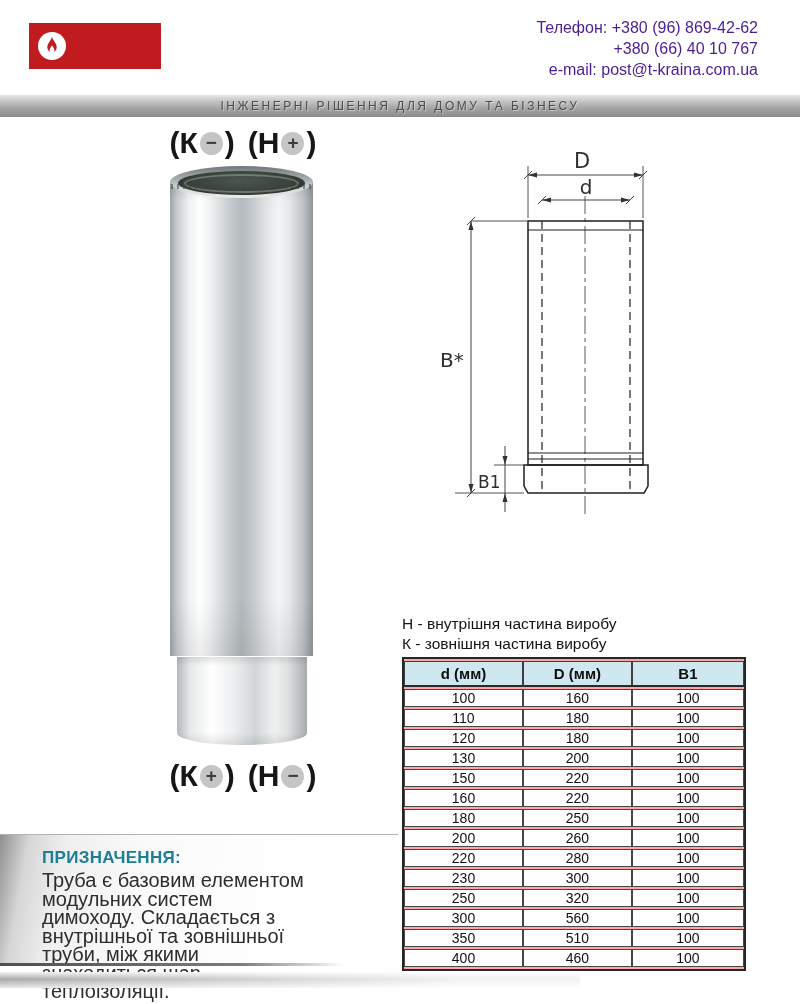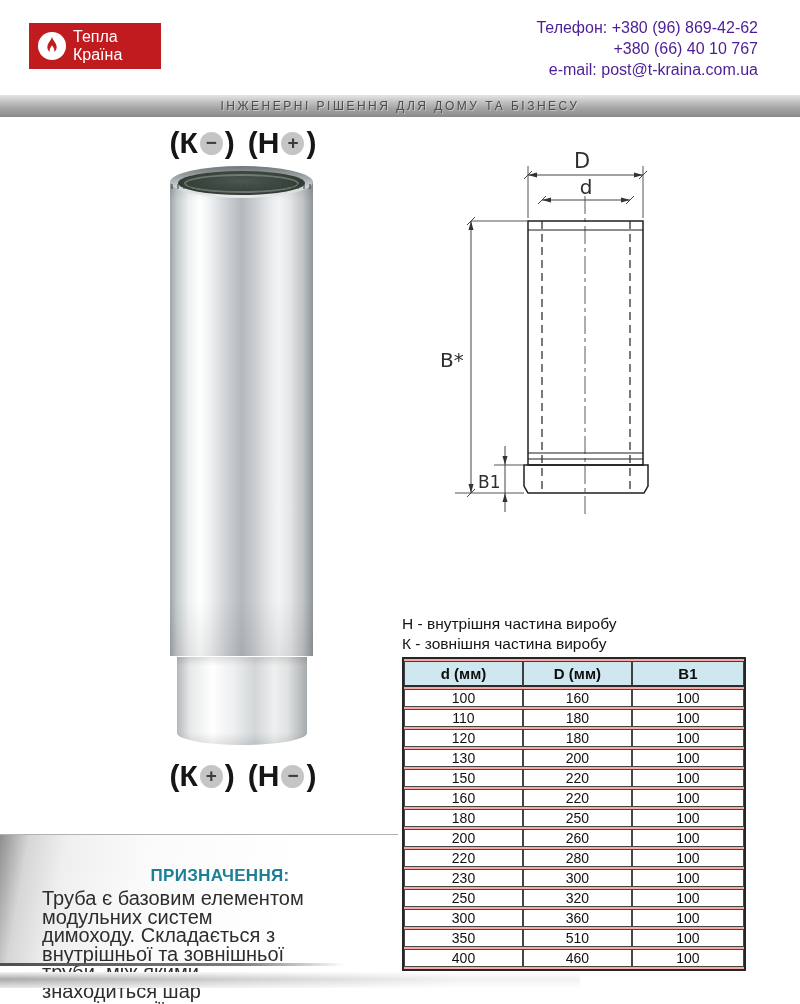--- a/index.html
+++ b/index.html
@@ -69,21 +69,21 @@
   table.spec th{background:#cfe8f0;font-size:15px;font-weight:bold;color:#0e0e0e;
      height:21px;border:1px solid #3f3f3f;border-bottom:2px solid #2a2a2a;}
   table.spec td{background:#fff;font-size:14px;font-weight:normal;color:#111;text-align:center;
      height:15px;border:1px solid #464646;padding:0;}
   table.spec col.c1{width:35%;} table.spec col.c2{width:32%;} table.spec col.c3{width:33%;}
 
   
   .purpose{position:absolute;left:0;top:834px;width:398px;height:130px;
      border-top:1px solid #b2b2b2;
      background:linear-gradient(100deg,#8f8f8f 0%,#d6d6d6 7%,#efefef 16%,#fafafa 35%,#ffffff 72%);}
-  .purpose-title{margin:31px 0 3px 42px;font-size:17px;font-weight:bold;color:#1b7f96;letter-spacing:.3px;text-align:center;}
+  .purpose-title{margin:13px 0 3px 42px;font-size:17px;font-weight:bold;color:#1b7f96;letter-spacing:.3px;}
   .purpose-text{margin:0 0 0 42px;width:268px;font-size:20px;line-height:18.5px;color:#2d2d2d;}
   .panel-underline{position:absolute;left:0;top:963px;width:345px;height:3px;
      background:linear-gradient(to right,#4e4e4e 0%,#7d7d7d 70%,rgba(125,125,125,0) 100%);}
   .footer-strip{position:absolute;left:0;top:972px;width:580px;height:16px;
      background:
        linear-gradient(180deg,rgba(255,255,255,0.85) 0%,rgba(0,0,0,0.05) 45%,rgba(255,255,255,0.7) 100%),
        linear-gradient(to right,#b3b3b3 0%,#dedede 45%,#ffffff 80%);}
 </style>
 </head>
 <body>
@@ -91,21 +91,20 @@
 <div class="page">
 
   <div>
     <div class="logo">
       <span class="logo-circle">
         <svg viewBox="0 0 24 30" aria-hidden="true">
           <path d="M12 1 C13 7 19 9.5 19 17 A7 7.6 0 1 1 5 17 C5 10.5 10.2 7.5 12 1 Z" fill="#c01b1f"></path>
           <path d="M12 14 C13.6 17 15.6 18.2 15.6 21.6 A3.6 4 0 1 1 8.4 21.6 C8.4 18.6 10.7 17 12 14 Z" fill="#ffffff"></path>
         </svg>
       </span>
-      <span class="logo-text">Тепла Країна</span>
     </div>
     <div class="contacts">
       <div><span>Телефон:</span> <span>+380 (96) 869-42-62</span></div>
       <div><span>+380 (66) 40 10 767</span></div>
       <div><span>e-mail:</span> <span>post@t-kraina.com.ua</span></div>
     </div>
   </div>
 
   <div class="banner">
     <span>ІНЖЕНЕРНІ РІШЕННЯ ДЛЯ ДОМУ ТА БІЗНЕСУ</span>
@@ -277,21 +276,21 @@
           </tr>
 
           <tr>
             <td>250</td>
             <td>320</td>
             <td>100</td>
           </tr>
 
           <tr>
             <td>300</td>
-            <td>360</td>
+            <td>560</td>
             <td>100</td>
           </tr>
 
           <tr>
             <td>350</td>
             <td>510</td>
             <td>100</td>
           </tr>
 
           <tr>

